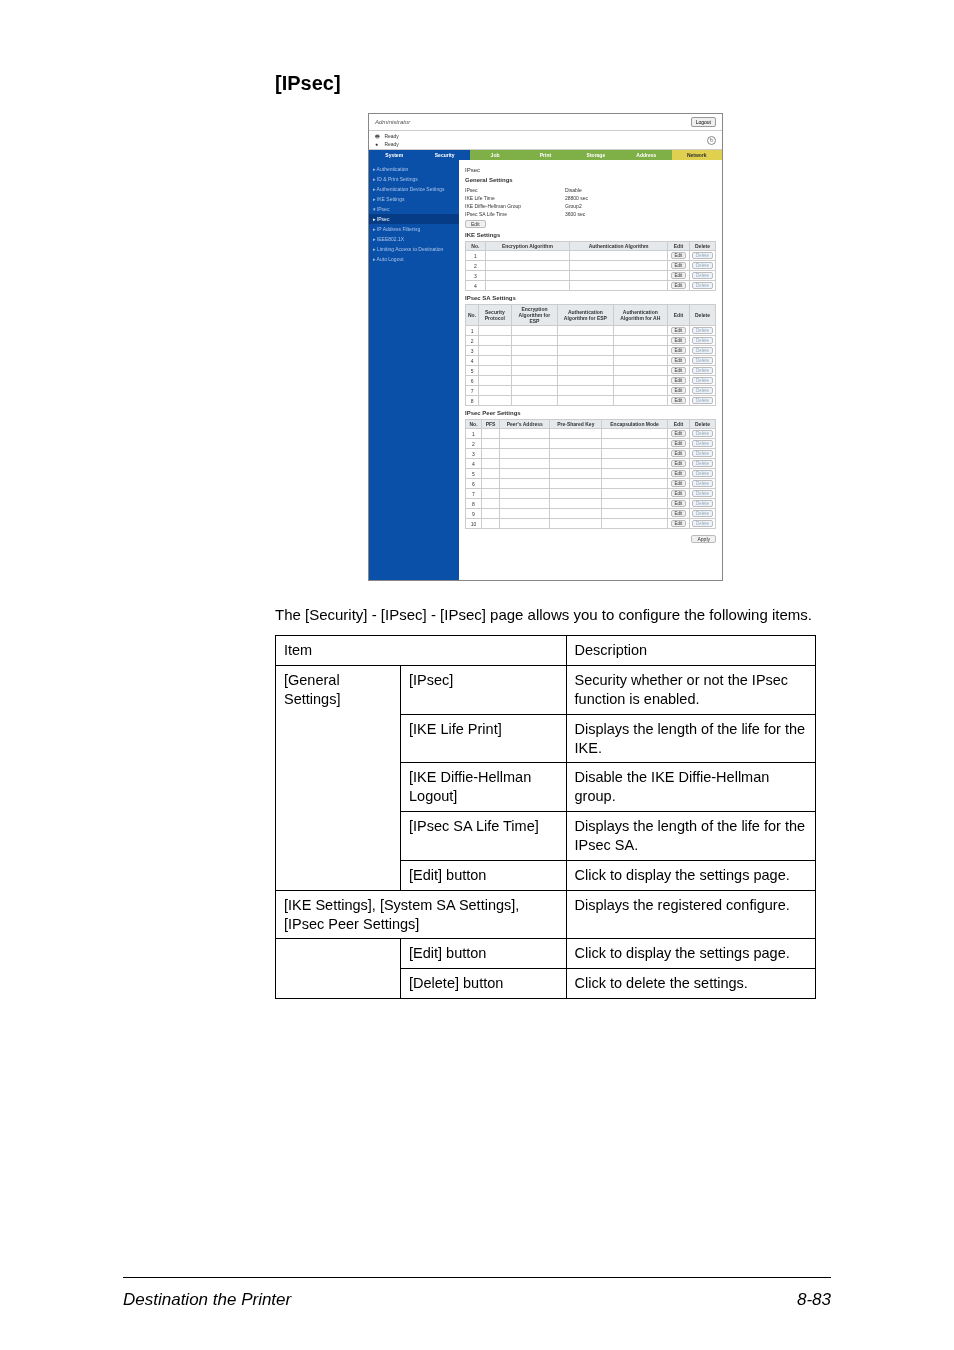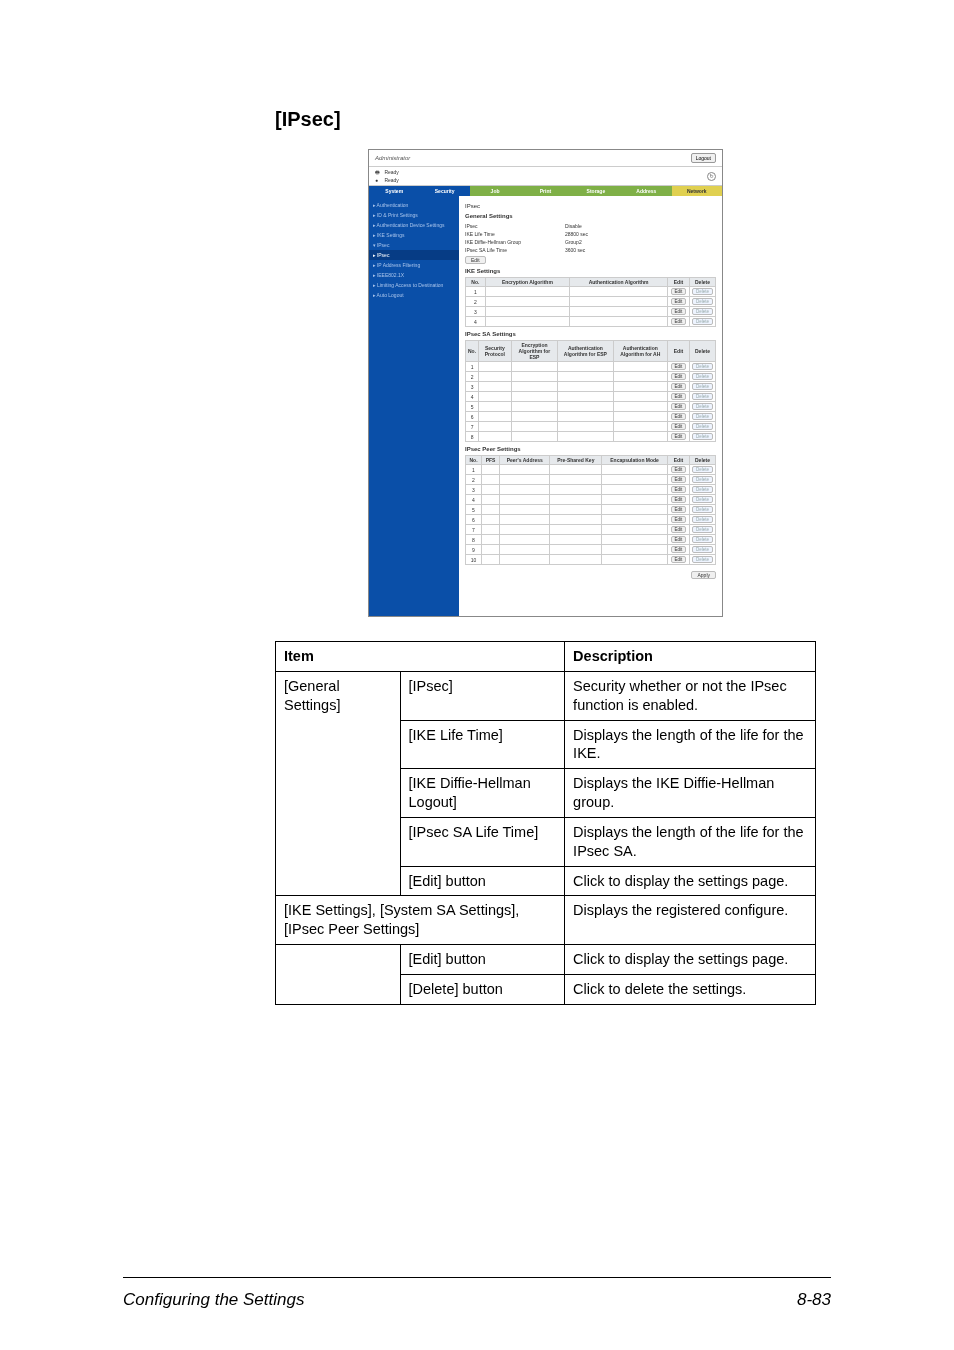--- a/index.html
+++ b/index.html
@@ -5,21 +5,21 @@
     * { box-sizing: border-box; margin: 0; padding: 0; }
     body {
       width: 954px;
       height: 1350px;
       background: #fff;
       font-family: Arial, Helvetica, sans-serif;
       position: relative;
       color: #000;
     }
     .page {
-      padding: 108px 138px 0 275px;
+      padding: 72px 138px 0 275px;
     }
     h2.section-heading {
       font-size: 20px;
       font-weight: bold;
       margin-bottom: 18px;
     }
     .screenshot-wrap {
       display: flex;
       justify-content: center;
       margin-bottom: 24px;
@@ -143,21 +143,21 @@
       border-collapse: collapse;
       font-size: 14.5px;
     }
     table.desc-table th, table.desc-table td {
       border: 1px solid #000;
       padding: 5px 8px;
       text-align: left;
       vertical-align: top;
       line-height: 1.3;
     }
-    table.desc-table th { font-weight: bold; }
+    table.desc-table th { font-weight: normal; }
 
     .footer-rule {
       position: absolute;
       left: 123px;
       right: 123px;
       bottom: 72px;
       border-top: 1px solid #000;
     }
     .footer {
       position: absolute;
@@ -481,41 +481,42 @@
             </table>
 
           <div class="es-apply-row">
             <span class="es-edit-mini">Apply</span>
           </div>
         </div>
       </div>
     </div>
   </div>
 
+  <p class="intro-text">The [Security] - [IPsec] - [IPsec] page allows you to configure the following items.</p>
 
   <table class="desc-table">
     <thead>
       <tr>
         <th colspan="2">Item</th>
         <th>Description</th>
       </tr>
     </thead>
     <tbody id="desc-tbody">
         <tr>
           <td rowspan="5">[General Settings]</td>
           <td>[IPsec]</td>
           <td>Security whether or not the IPsec function is enabled.</td>
         </tr>
         <tr>
-          <td>[IKE Life Time]</td>
+          <td>[IKE Life Print]</td>
           <td>Displays the length of the life for the IKE.</td>
         </tr>
         <tr>
           <td>[IKE Diffie-Hellman Logout]</td>
-          <td>Displays the IKE Diffie-Hellman group.</td>
+          <td>Disable the IKE Diffie-Hellman group.</td>
         </tr>
         <tr>
           <td>[IPsec SA Life Time]</td>
           <td>Displays the length of the life for the IPsec SA.</td>
         </tr>
         <tr>
           <td>[Edit] button</td>
           <td>Click to display the settings page.</td>
         </tr>
         <tr>
@@ -530,15 +531,15 @@
         <tr>
           <td>[Delete] button</td>
           <td>Click to delete the settings.</td>
         </tr>
       </tbody>
   </table>
 </div>
 
 <div class="footer-rule"></div>
 <div class="footer">
-  <span>Configuring the Settings</span>
+  <span>Destination the Printer</span>
   <span class="pg">8-83</span>
 </div>
 
 </body></html>

